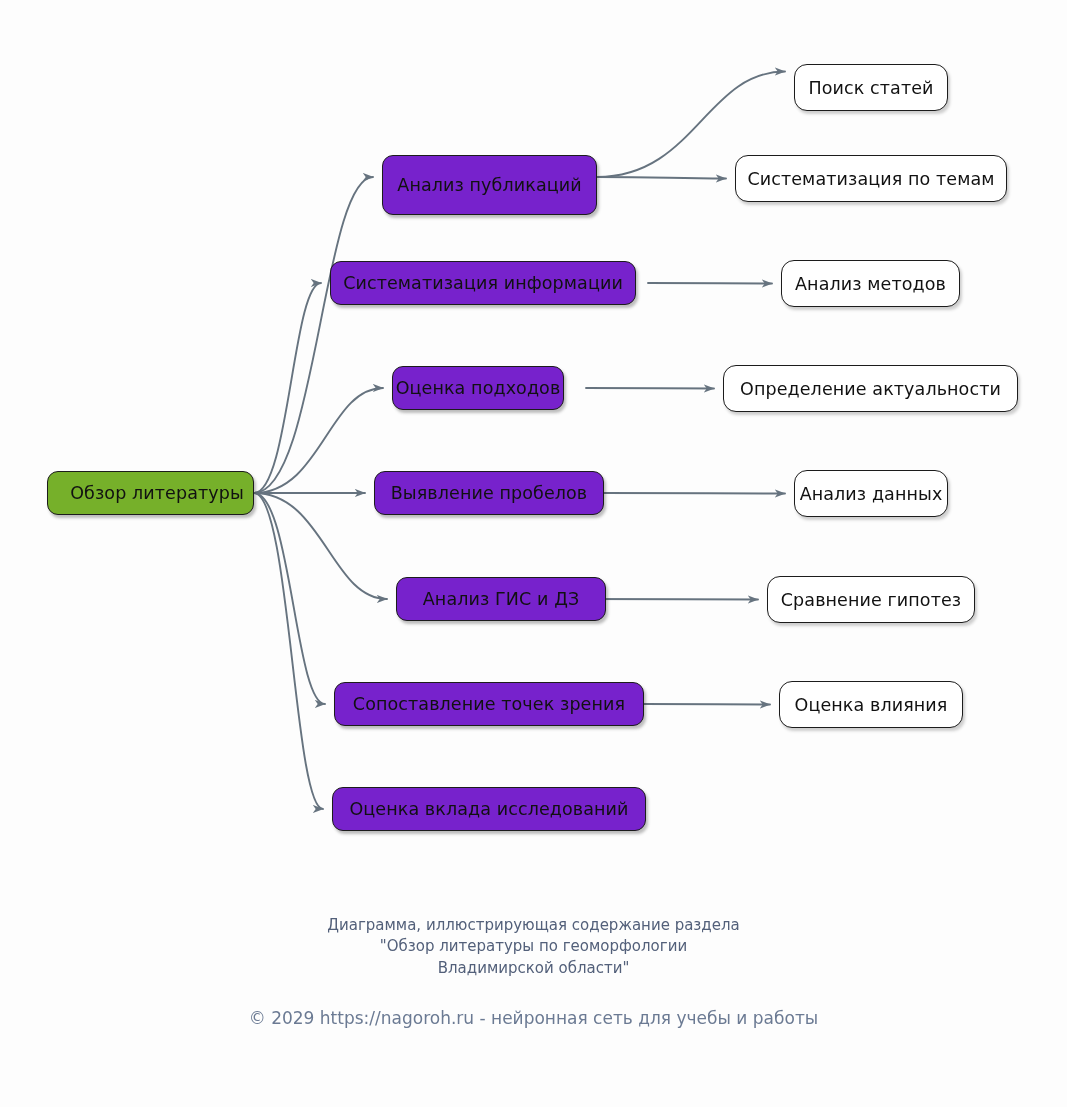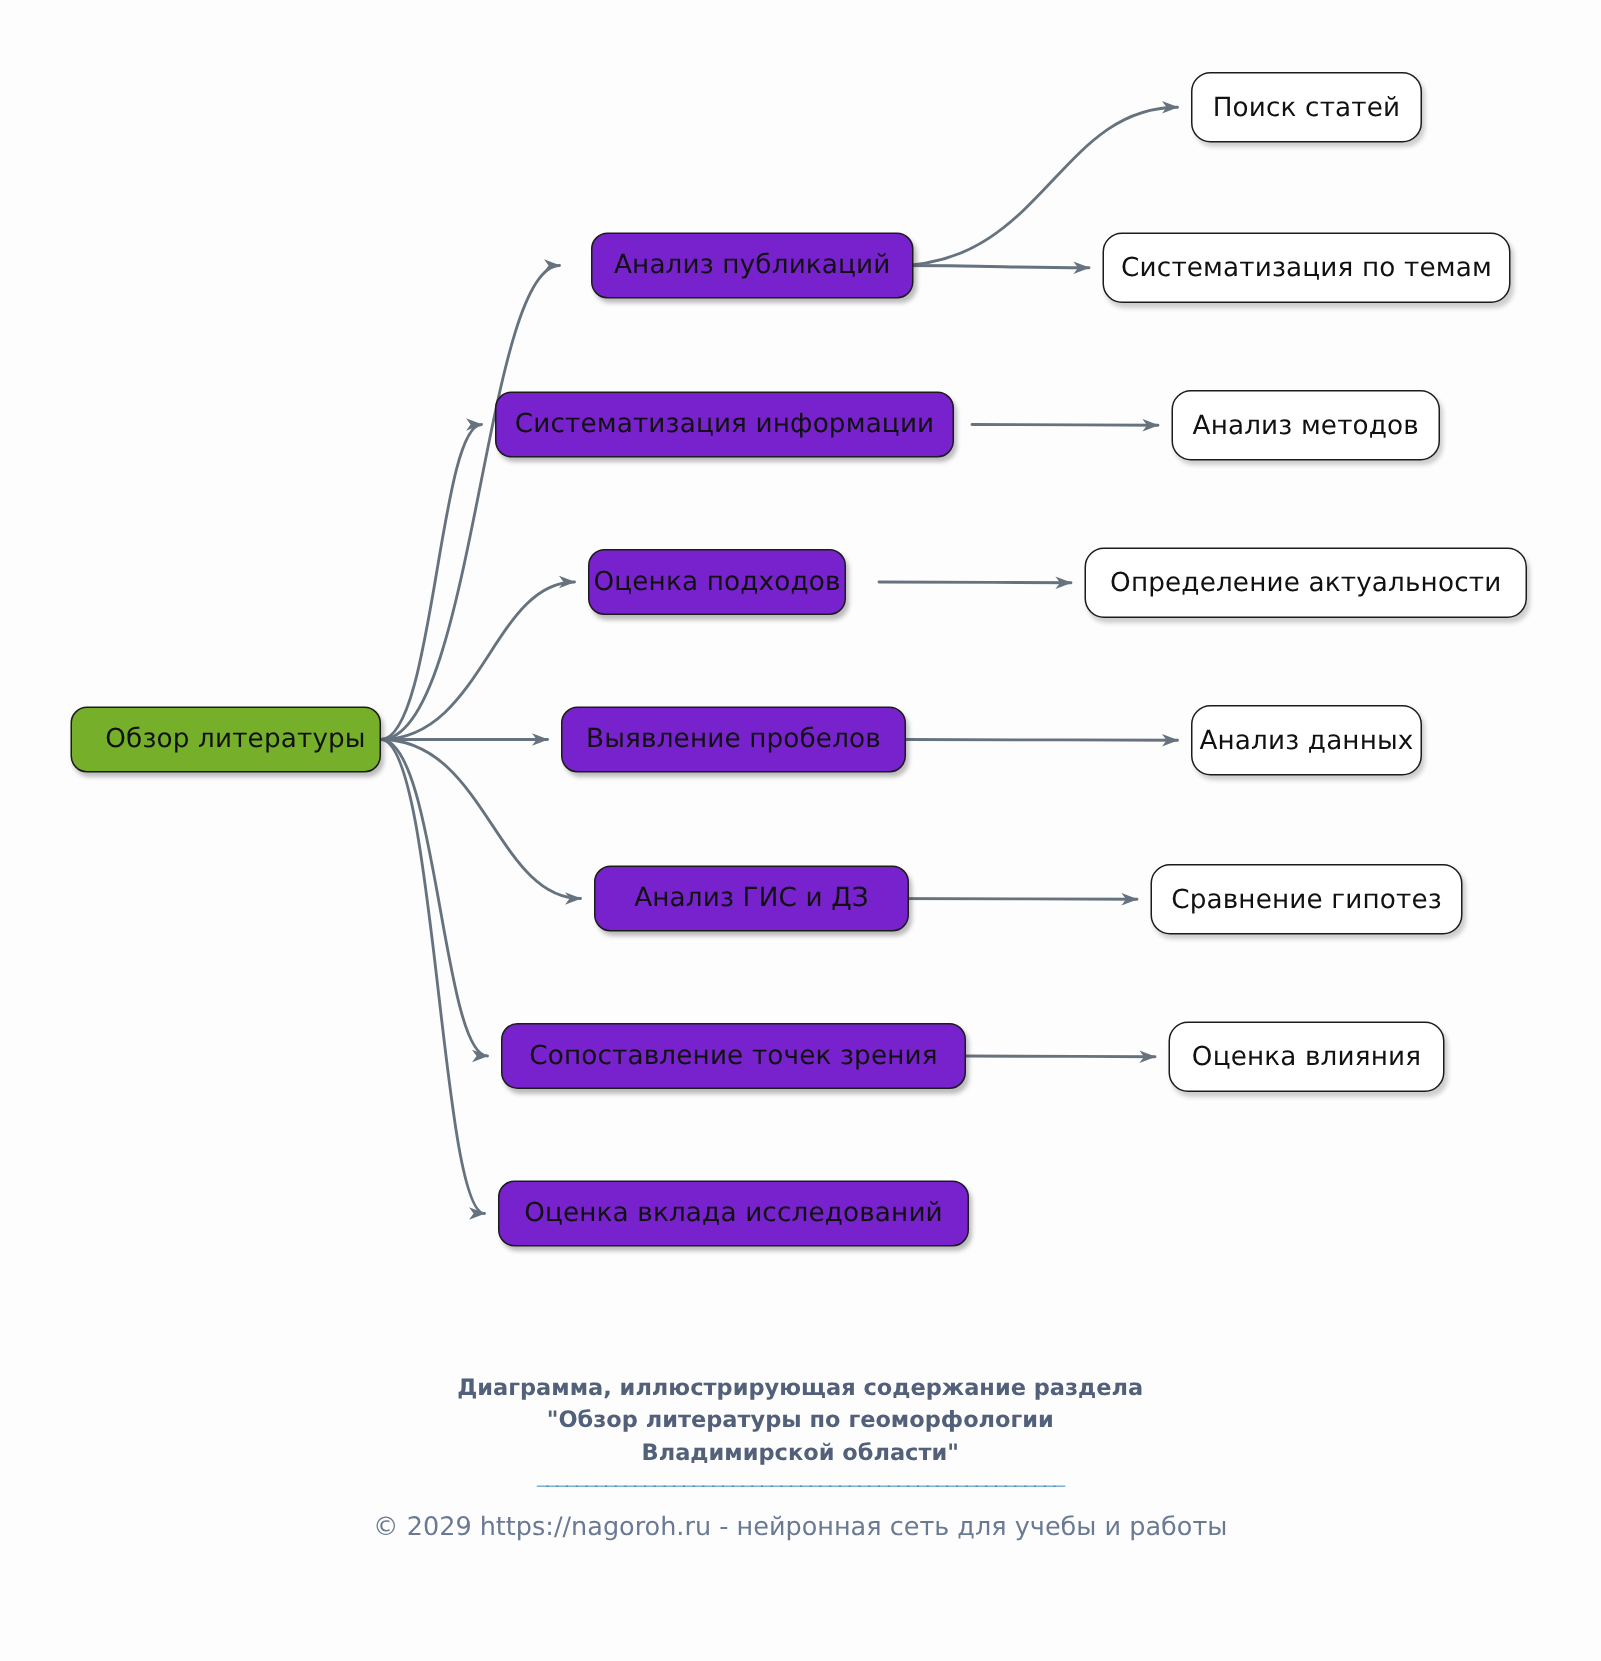--- a/index.html
+++ b/index.html
@@ -34,21 +34,21 @@
   }
   .node.leaf{
     background:#ffffff;
     border:1.5px solid #1c1c1c;
     border-radius:13px;
     box-shadow:2px 3px 3px rgba(40,40,40,.22);
   }
   .caption{
     position:absolute;left:0;right:0;top:915px;
     text-align:center;
-    font-size:15px;font-weight:bold;line-height:1.42;
+    font-size:15px;font-weight:normal;line-height:1.42;
     color:#53607a;
     font-family:"DejaVu Sans","Liberation Sans",sans-serif;
   }
   .divider{
     position:absolute;left:0;right:0;top:976px;
     text-align:center;
     color:#0369a1;
     font-size:15px;
     line-height:1;
     font-family:"DejaVu Sans","Liberation Sans",sans-serif;
@@ -88,21 +88,21 @@
       <path d="M604,493 C698.12,493 708.98,493.5 785,493.5"></path>
       <path d="M582,599 C673.52,599 684.08,599.5 758,599.5"></path>
       <path d="M644,704 C709.52,704 717.08,704.5 770,704.5"></path>
     </g>
 </svg>
 
 <div class="node root" style="left:47px;top:471px;width:207px;height:44px;">
   <span class="label">Обзор литературы</span>
 </div>
 
-<div class="node mid" style="left:382px;top:155px;width:215px;height:44px;margin-left:12px;">
+<div class="node mid" style="left:382px;top:155px;width:215px;height:60px;">
   <span class="label">Анализ публикаций</span>
 </div>
 <div class="node mid" style="left:330px;top:261px;width:306px;height:44px;">
   <span class="label">Систематизация информации</span>
 </div>
 <div class="node mid" style="left:392px;top:366px;width:172px;height:44px;">
   <span class="label">Оценка подходов</span>
 </div>
 <div class="node mid" style="left:374px;top:471px;width:230px;height:44px;text-align:right;">
   <span class="label">Выявление пробелов</span>
@@ -110,21 +110,21 @@
 <div class="node mid" style="left:396px;top:577px;width:210px;height:44px;">
   <span class="label">Анализ ГИС и ДЗ</span>
 </div>
 <div class="node mid" style="left:334px;top:682px;width:310px;height:44px;">
   <span class="label">Сопоставление точек зрения</span>
 </div>
 <div class="node mid" style="left:332px;top:787px;width:314px;height:44px;">
   <span class="label">Оценка вклада исследований</span>
 </div>
 
-<div class="node leaf" style="left:794px;top:48px;width:154px;height:47px;">
+<div class="node leaf" style="left:794px;top:64px;width:154px;height:47px;">
   <span class="label">Поиск статей</span>
 </div>
 <div class="node leaf" style="left:735px;top:155px;width:272px;height:47px;">
   <span class="label">Систематизация по темам</span>
 </div>
 <div class="node leaf" style="left:781px;top:260px;width:179px;height:47px;">
   <span class="label">Анализ методов</span>
 </div>
 <div class="node leaf" style="left:723px;top:365px;width:295px;height:47px;">
   <span class="label">Определение актуальности</span>

